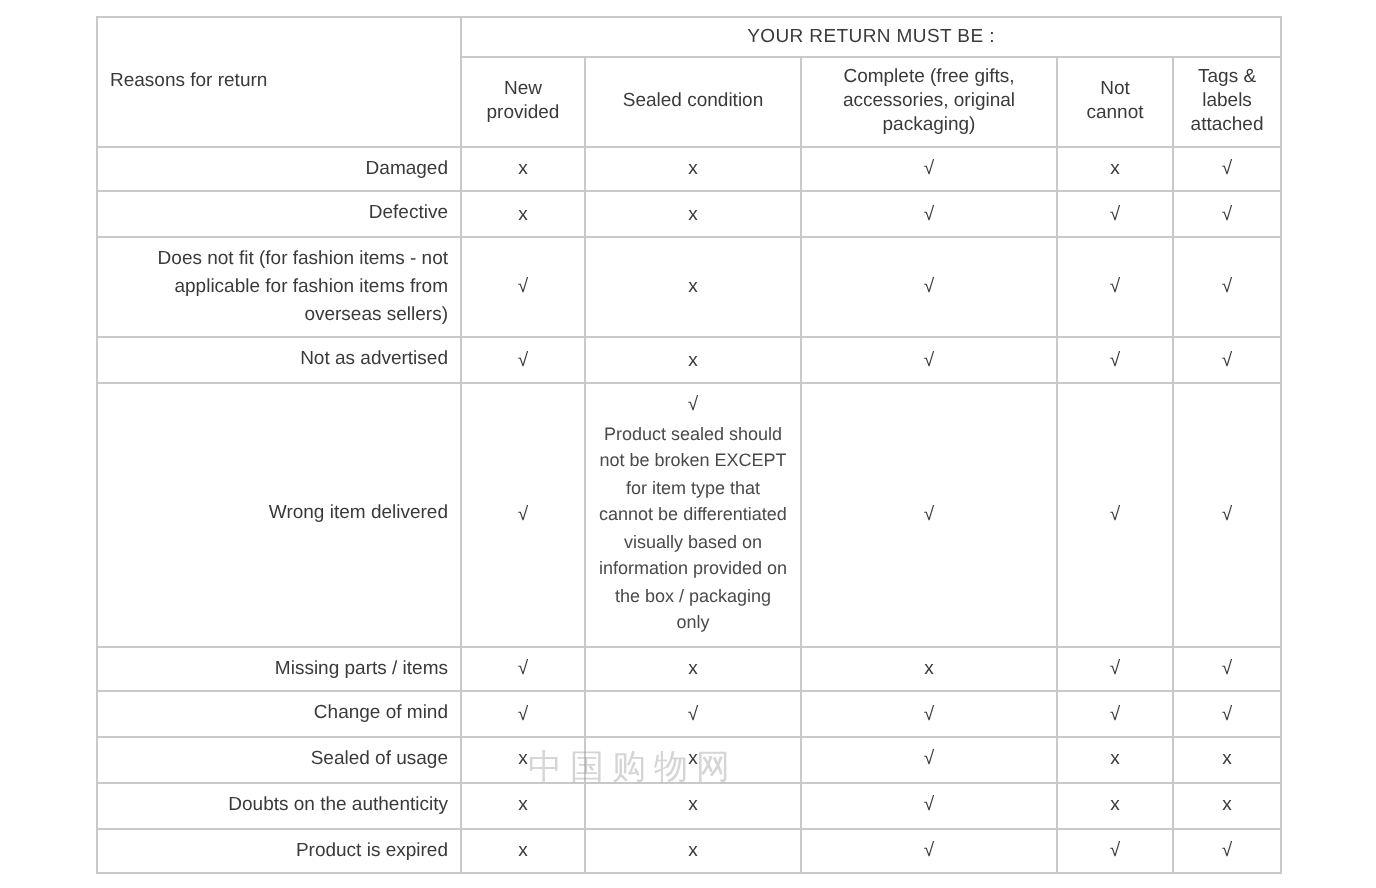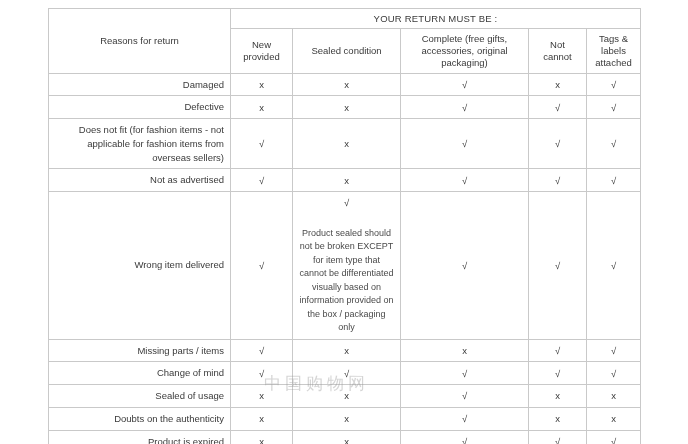--- a/index.html
+++ b/index.html
@@ -37,21 +37,21 @@
   }
   .header-banner {
     text-align: center;
     color: #e8192c;
     font-weight: bold;
     font-size: 10.5px;
     letter-spacing: 0.2px;
     padding: 6px 4px;
   }
   .reasons-head {
-    text-align: center;
+    text-align: left;
     font-weight: bold;
     font-size: 10.5px;
     color: #2d2d2d;
   }
   .col-head {
     text-align: center;
     font-weight: bold;
     font-size: 10px;
     color: #2d2d2d;
     line-height: 1.25;
@@ -68,21 +68,21 @@
     text-align: center;
     font-size: 10px;
     color: #4a4a4a;
     line-height: 1.4;
   }
   td.mark .note {
     display: block;
     font-size: 9px;
     line-height: 1.5;
     color: #4a4a4a;
-    margin-top: 17px;
+    margin-top: 1px;
   }
   .c1 { width: 182px; }
   .c2 { width: 62px; }
   .c3 { width: 108px; }
   .c4 { width: 128px; }
   .c5 { width: 58px; }
   .c6 { width: 54px; }
   .watermark {
     position: absolute;
     left: 264px;

